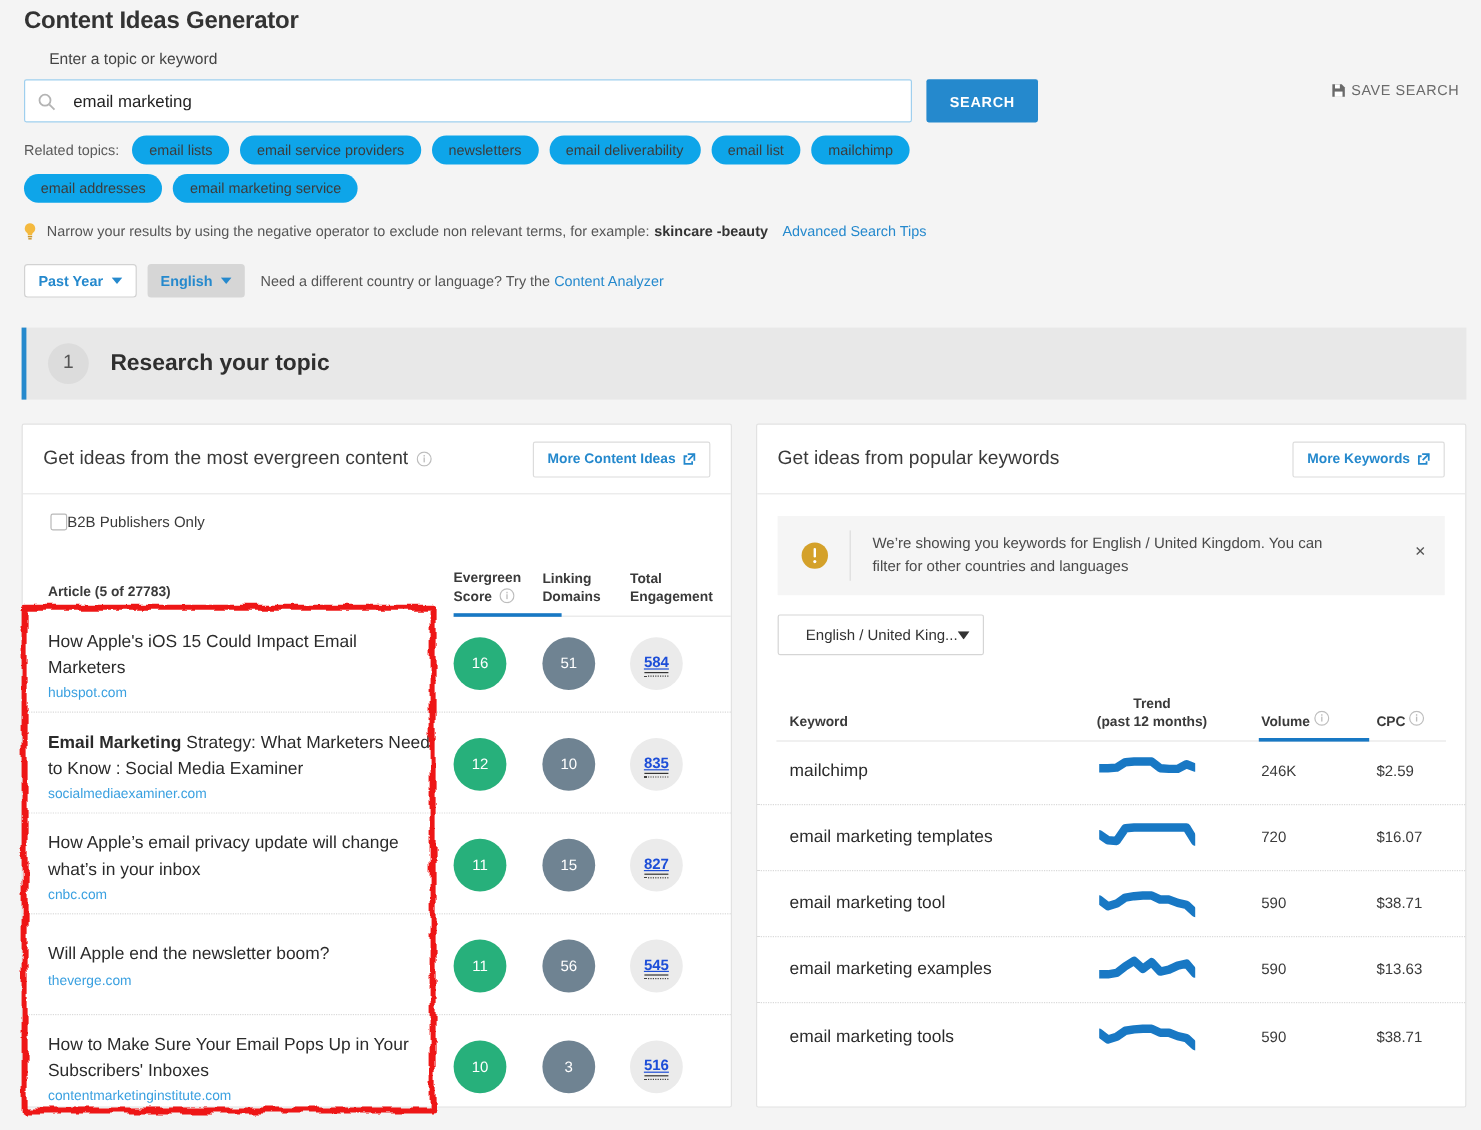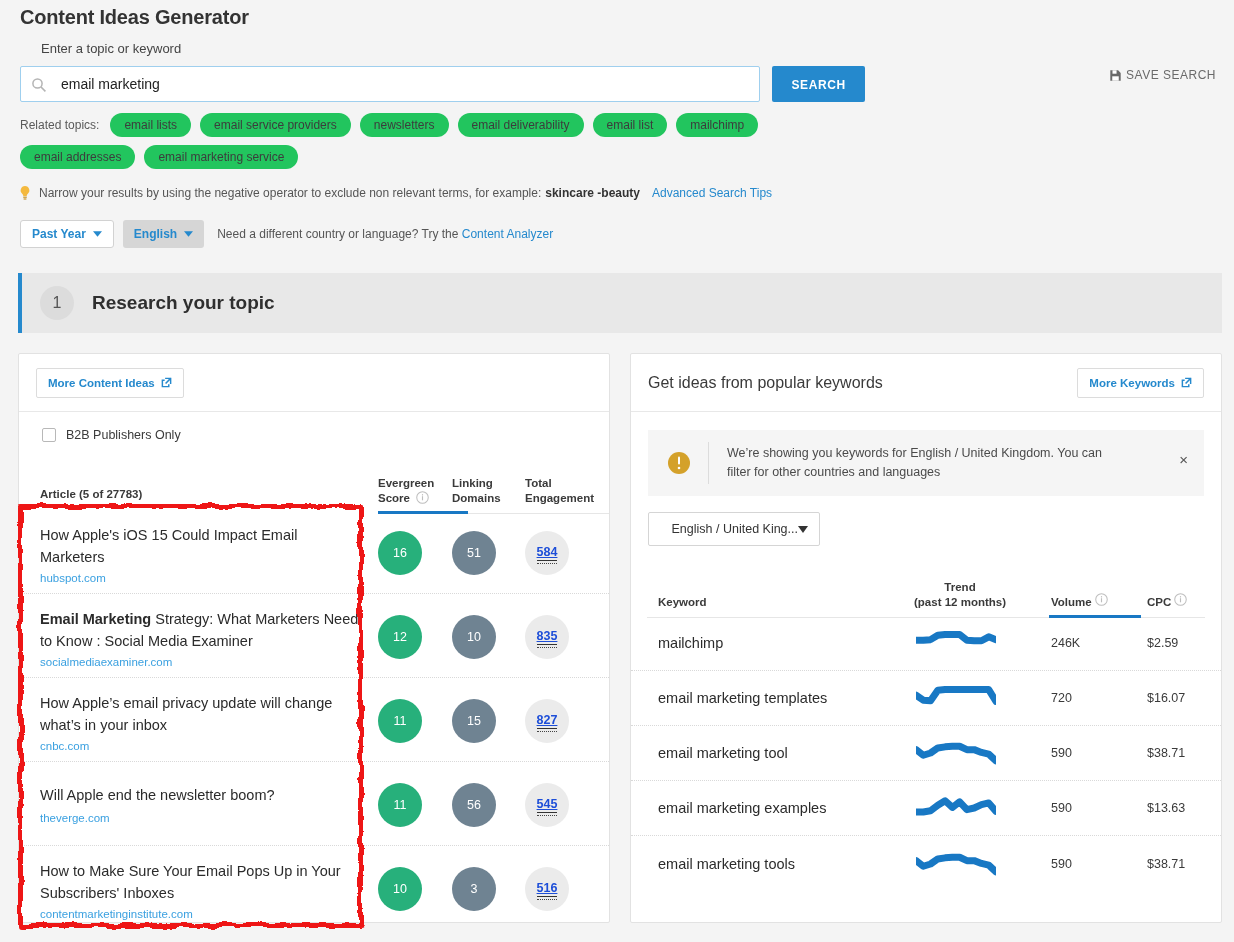--- a/index.html
+++ b/index.html
@@ -52,21 +52,21 @@
     font-size: 12px; color: #6a6a6a; letter-spacing: .5px;
     cursor: pointer; display: flex; align-items: center; gap: 4px;
   }
   .save-icon { width: 13px; height: 13px; fill: #6a6a6a; }
 
   
   .topics { position: absolute; left: 20px; top: 113px; width: 820px;
             display: flex; flex-wrap: wrap; align-items: center; gap: 8px 9px; }
   .topics-label { font-size: 12px; color: #5a5a5a; margin-right: 2px; }
   .chip {
-    background: #22c55e; border-radius: 13px;
+    background: #0ea5e9; border-radius: 13px;
     padding: 5px 14px; font-size: 12px; color: #3c3c3c;
     cursor: pointer; white-space: nowrap; line-height: 14px;
   }
 
   
   .tip { position: absolute; left: 18px; top: 185px;
          display: flex; align-items: center; font-size: 12px; color: #555; }
   .bulb { width: 14px; height: 16px; margin-right: 7px; }
   .tip b { color: #333; }
   .tip-link { color: #2589cd; margin-left: 12px; cursor: pointer; font-size: 12px; }
@@ -112,21 +112,21 @@
   .info-i { width: 13px; height: 13px; opacity: .55; }
   .ghost-btn {
     border: 1px solid #dcdcdc; background: #fff; border-radius: 2px;
     height: 30px; padding: 0 11px; color: #2589cd; font-size: 11.5px; font-weight: bold;
     cursor: pointer; display: flex; align-items: center; gap: 6px;
     font-family: "Liberation Sans", sans-serif;
   }
   .ext-icon { width: 11px; height: 11px; fill: none; stroke: #2589cd; stroke-width: 1.6; }
 
   
-  .b2b-row { display: flex; align-items: center; gap: 10px; padding: 16px 0 0 23px; }
+  .b2b-row { display: flex; align-items: center; padding: 16px 0 0 23px; }
   .cbox { width: 14px; height: 14px; border: 1px solid #b8b8b8; border-radius: 2px; background: #fff; cursor: pointer; }
   .b2b-label { font-size: 12.5px; color: #3a3a3a; }
 
   .art-head { position: relative; height: 56px; margin-top: 12px; }
   .art-head .col-article { position: absolute; left: 21px; bottom: 10px; font-size: 11.5px; font-weight: bold; color: #3a3a3a; }
   .metric-col { position: absolute; bottom: 4px; font-size: 11.5px; font-weight: bold; color: #3a3a3a; line-height: 15px; width: 66px; }
   .metric-col .ic { display: inline-block; vertical-align: -2px; margin-left: 3px; }
   .col-ever { left: 359px; }
   .col-link { left: 433px; }
   .col-eng  { left: 506px; }
@@ -267,20 +267,28 @@
     </div>
   </div>
 
   <div class="step-banner">
     <div class="step-num">1</div>
     <div class="step-title">Research your topic</div>
   </div>
 
   <div class="card card-left">
     <div class="card-head">
+      <h2>
+        <span>Get ideas from the most evergreen content</span>
+        <svg class="info-i" viewBox="0 0 14 14">
+          <circle cx="7" cy="7" r="6.2" fill="none" stroke="#888" stroke-width="1.1"></circle>
+          <rect x="6.4" y="5.6" width="1.2" height="4.4" fill="#888"></rect>
+          <rect x="6.4" y="3.4" width="1.2" height="1.4" fill="#888"></rect>
+        </svg>
+      </h2>
       <button class="ghost-btn">
         <span>More Content Ideas</span>
         <svg class="ext-icon" viewBox="0 0 12 12">
           <path d="M4.5 1.5h6v6"></path>
             <path d="M10.5 1.5L5 7"></path>
             <path d="M8.5 8v2.5H1.5V3.5H4"></path>
         </svg>
       </button>
     </div>
 

